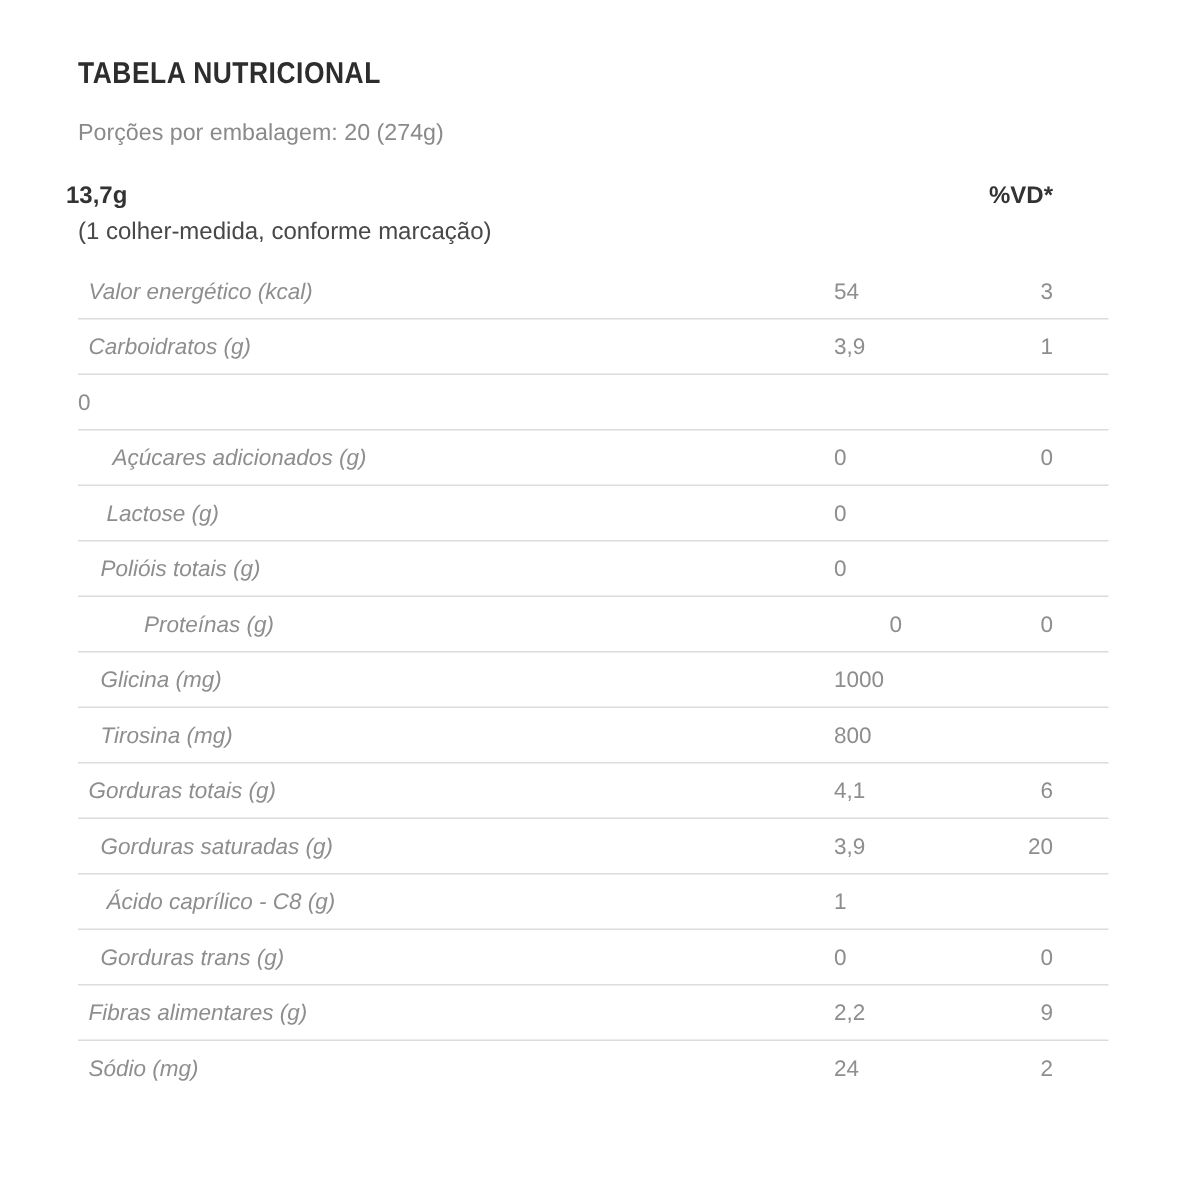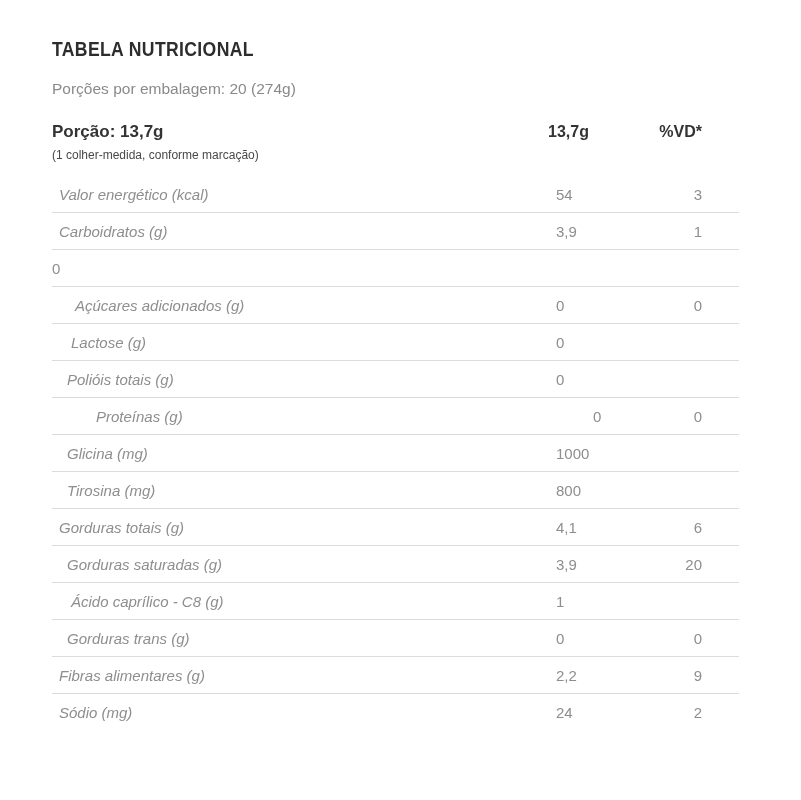--- a/index.html
+++ b/index.html
@@ -43,21 +43,21 @@
     margin-top:24px;
     height:21px;
     color:var(--header-text);
     font-weight:bold;
   }
   .head-row .label{flex:0 0 504px;font-size:17px;}
   .head-row .val{width:90px;font-size:16px;text-indent:-8px;}
   .head-row .vd{flex:1;font-size:16px;text-align:right;padding-right:37px;}
   .serving-note{
     margin:3px 0 0 0;
-    font-size:12px;
+    font-size:16px;
     line-height:18px;
     color:var(--note-text);
   }
   .rows{margin-top:12px;}
   .row{
     display:flex;
     align-items:center;
     height:37px;
     border-bottom:1px solid var(--divider);
     font-size:15px;
@@ -71,21 +71,20 @@
 </head>
 <body>
 
 <div class="page">
 
   <h1 class="panel-title">TABELA NUTRICIONAL</h1>
 
   <p class="servings-line">Porções por embalagem: 20 (274g)</p>
 
   <div class="head-row">
-    <div class="label">Porção: 13,7g</div>
     <div class="val">13,7g</div>
     <div class="vd">%VD*</div>
   </div>
 
   <p class="serving-note">(1 colher-medida, conforme marcação)</p>
 
   <div class="rows" id="rows">
       <div class="row">
         <div class="cell-label" style="padding-left: 7px;">Valor energético (kcal)</div>
         <div class="cell-val">54</div>

